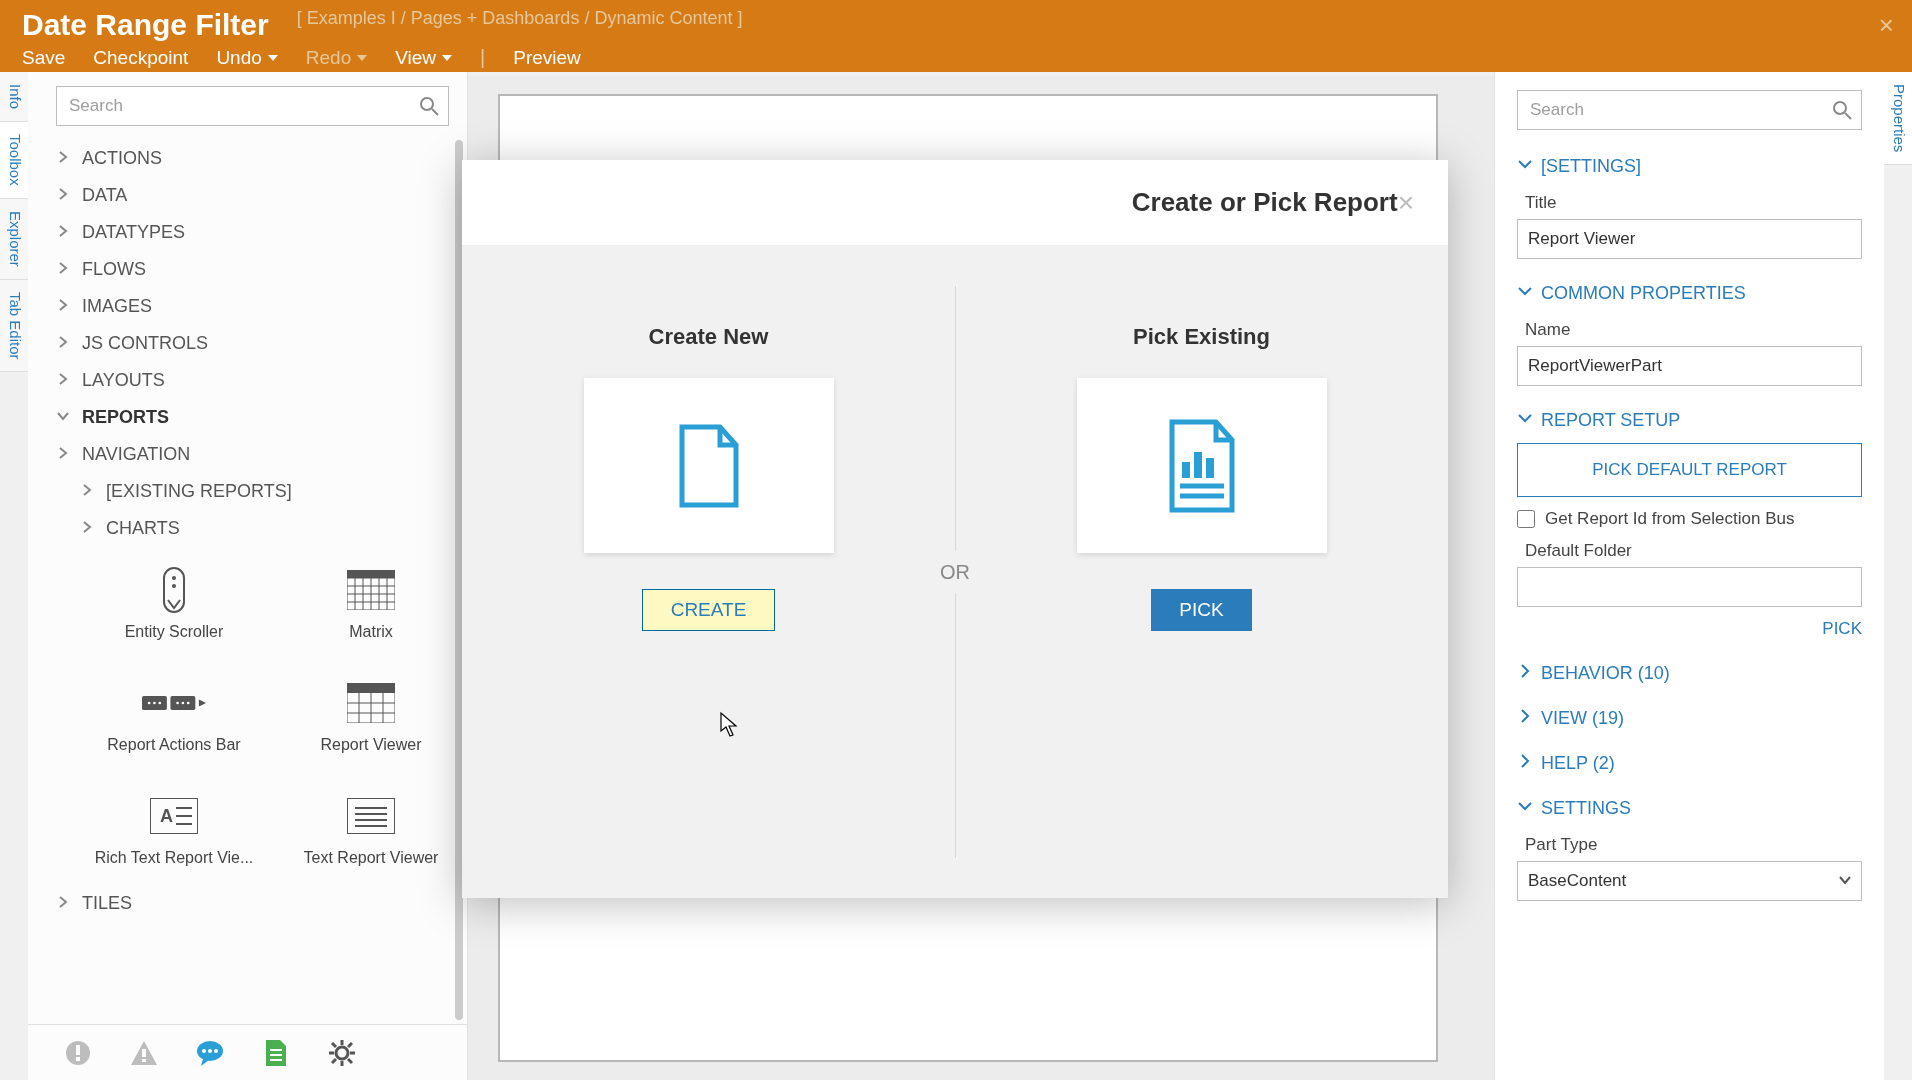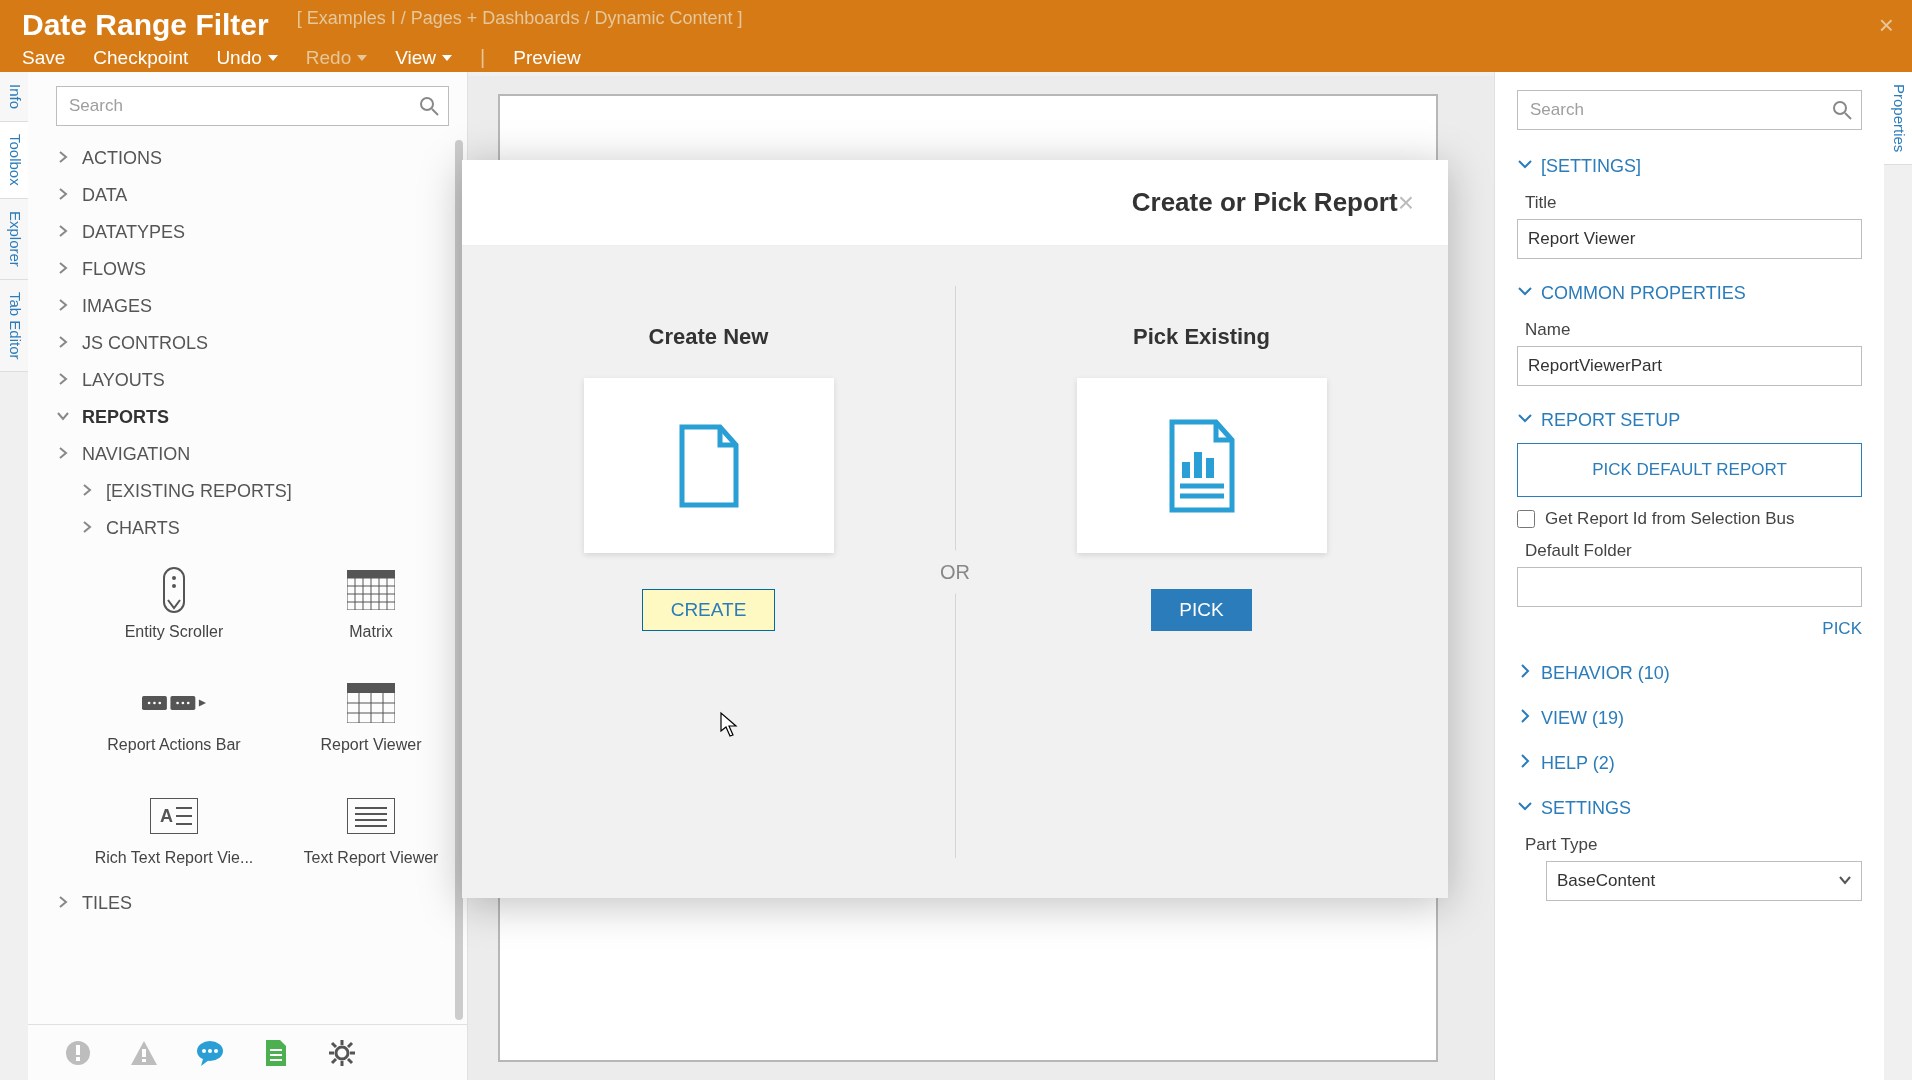--- a/index.html
+++ b/index.html
@@ -56,21 +56,21 @@
   .right-panel { position: absolute; right: 28px; top: 72px; width: 390px; bottom: 0; background: #fff; border-left: 1px solid #e0e0e0; padding: 18px 22px 0 22px; overflow-y: auto; }
   .right-panel .search-wrap { padding: 0 0 14px 0; }
   .section-header { display: flex; align-items: center; gap: 8px; color: #2a7cba; font-size: 18px; padding: 12px 0; cursor: pointer; }
   .section-header .sh-caret svg { width: 16px; height: 16px; stroke: #2a7cba; stroke-width: 2; fill: none; }
   .field-label { font-size: 17px; color: #444; margin: 4px 0 6px 8px; }
   .field-input { width: 100%; height: 40px; border: 1px solid #bdbdbd; padding: 0 10px; font-size: 17px; color: #333; margin-bottom: 12px; }
   .btn-outline { width: 100%; height: 54px; border: 1px solid #2a7cba; background: #fff; color: #2a7cba; font-size: 17px; cursor: pointer; margin-bottom: 12px; }
   .chk-row { display: flex; align-items: center; gap: 10px; font-size: 17px; color: #444; margin-bottom: 12px; }
   .chk-row input { width: 18px; height: 18px; }
   .pick-link { text-align: right; color: #2a7cba; font-size: 17px; cursor: pointer; margin-bottom: 12px; }
-  .select-row { position: relative; margin-left: 29px; }
+  .select-row { position: relative; }
   .select-row .sel-caret { position: absolute; right: 10px; top: 12px; }
 
   
   .modal-backdrop { position: absolute; inset: 0; background: rgba(0,0,0,0); pointer-events: none; }
   .modal { position: absolute; left: 462px; top: 160px; width: 986px; height: 738px; background: #fff; box-shadow: 0 6px 40px rgba(0,0,0,0.25); display: flex; flex-direction: column; }
   .modal-header { height: 86px; display: flex; align-items: center; justify-content: flex-end; padding: 0 34px; border-bottom: 1px solid #eee; }
   .modal-title { font-size: 26px; font-weight: 600; color: #333; }
   .modal-close { font-size: 28px; color: #bbb; cursor: pointer; }
   .modal-body { flex: 1; background: #f1f1f1; display: flex; align-items: stretch; position: relative; }
   .modal-col { flex: 1; display: flex; flex-direction: column; align-items: center; padding-top: 78px; }

